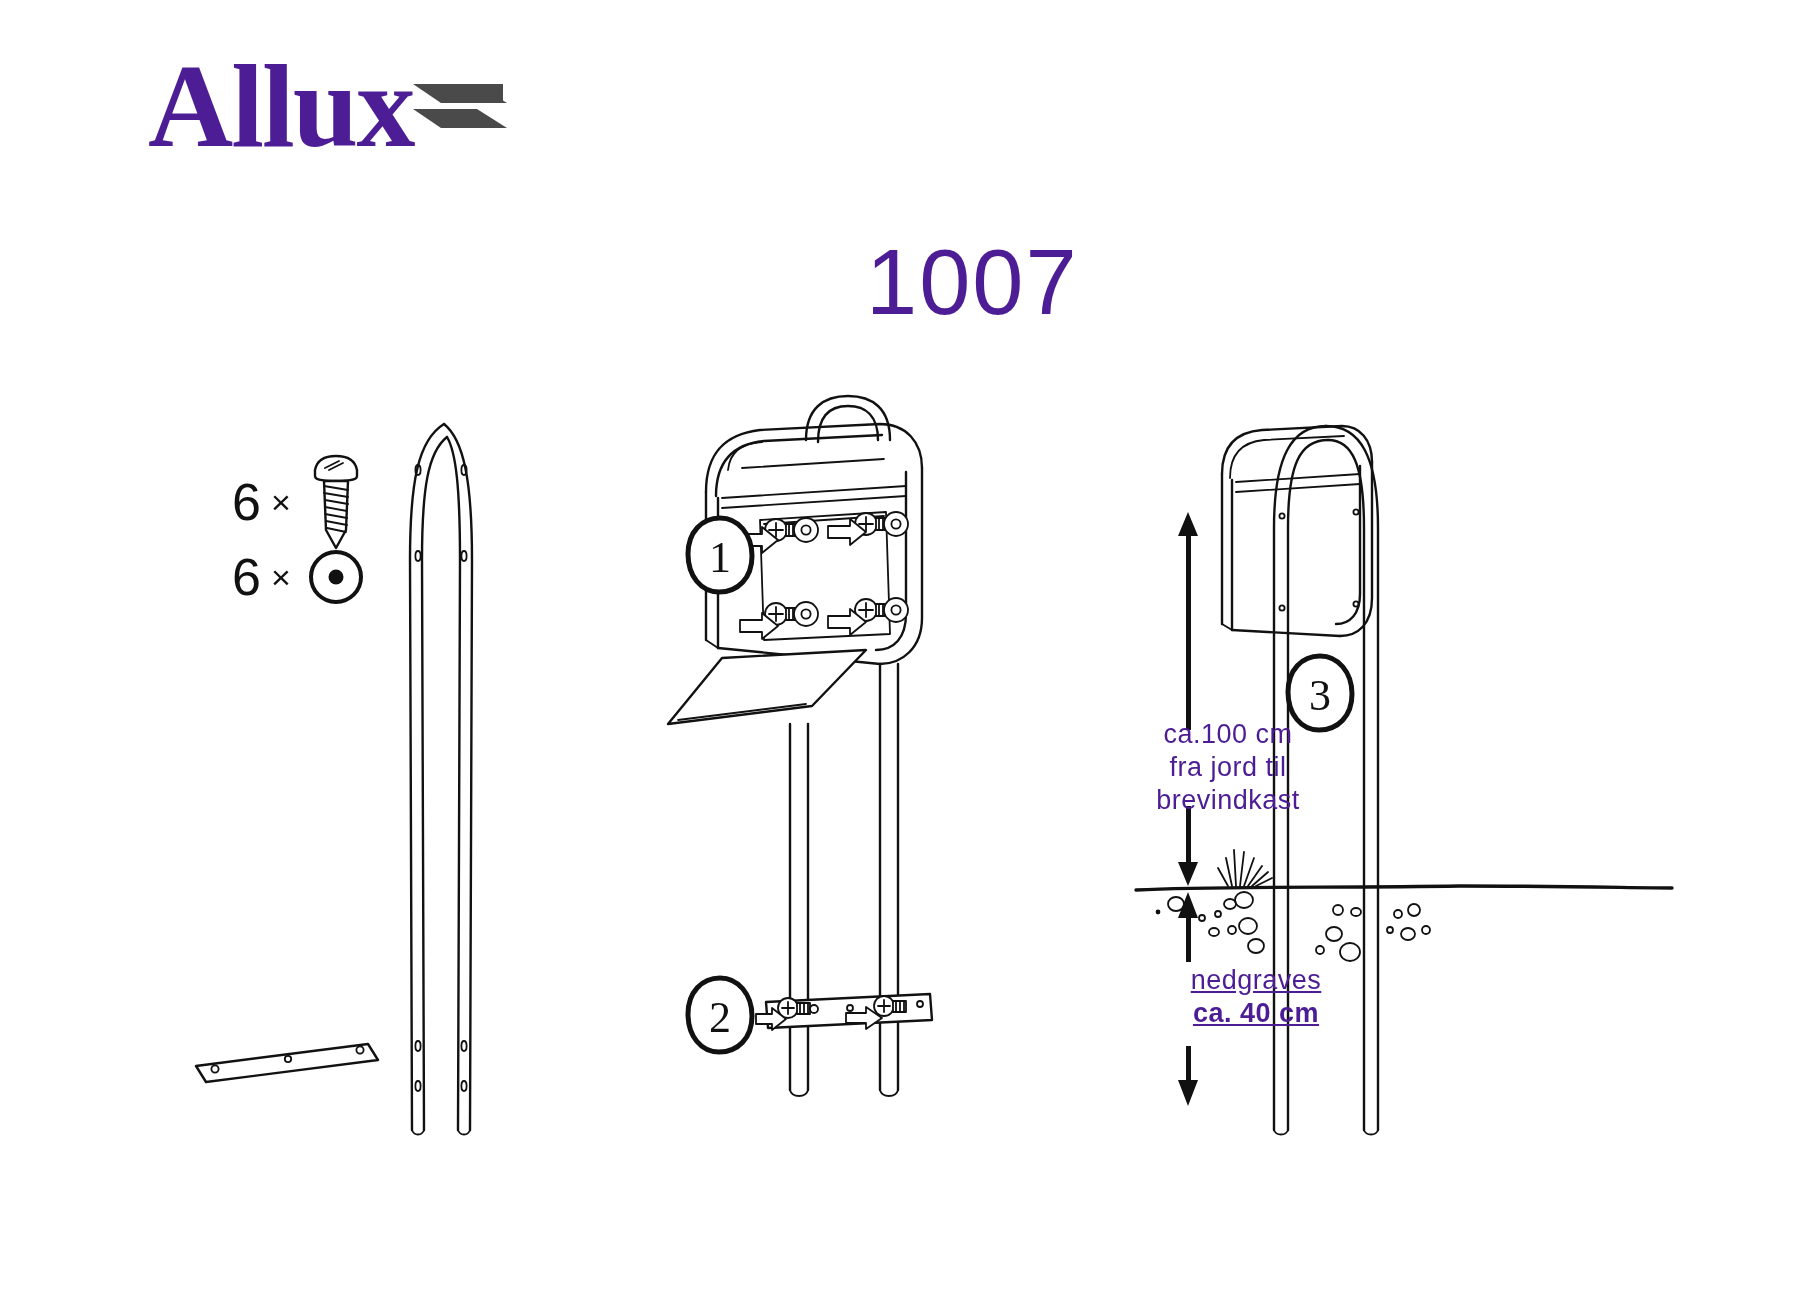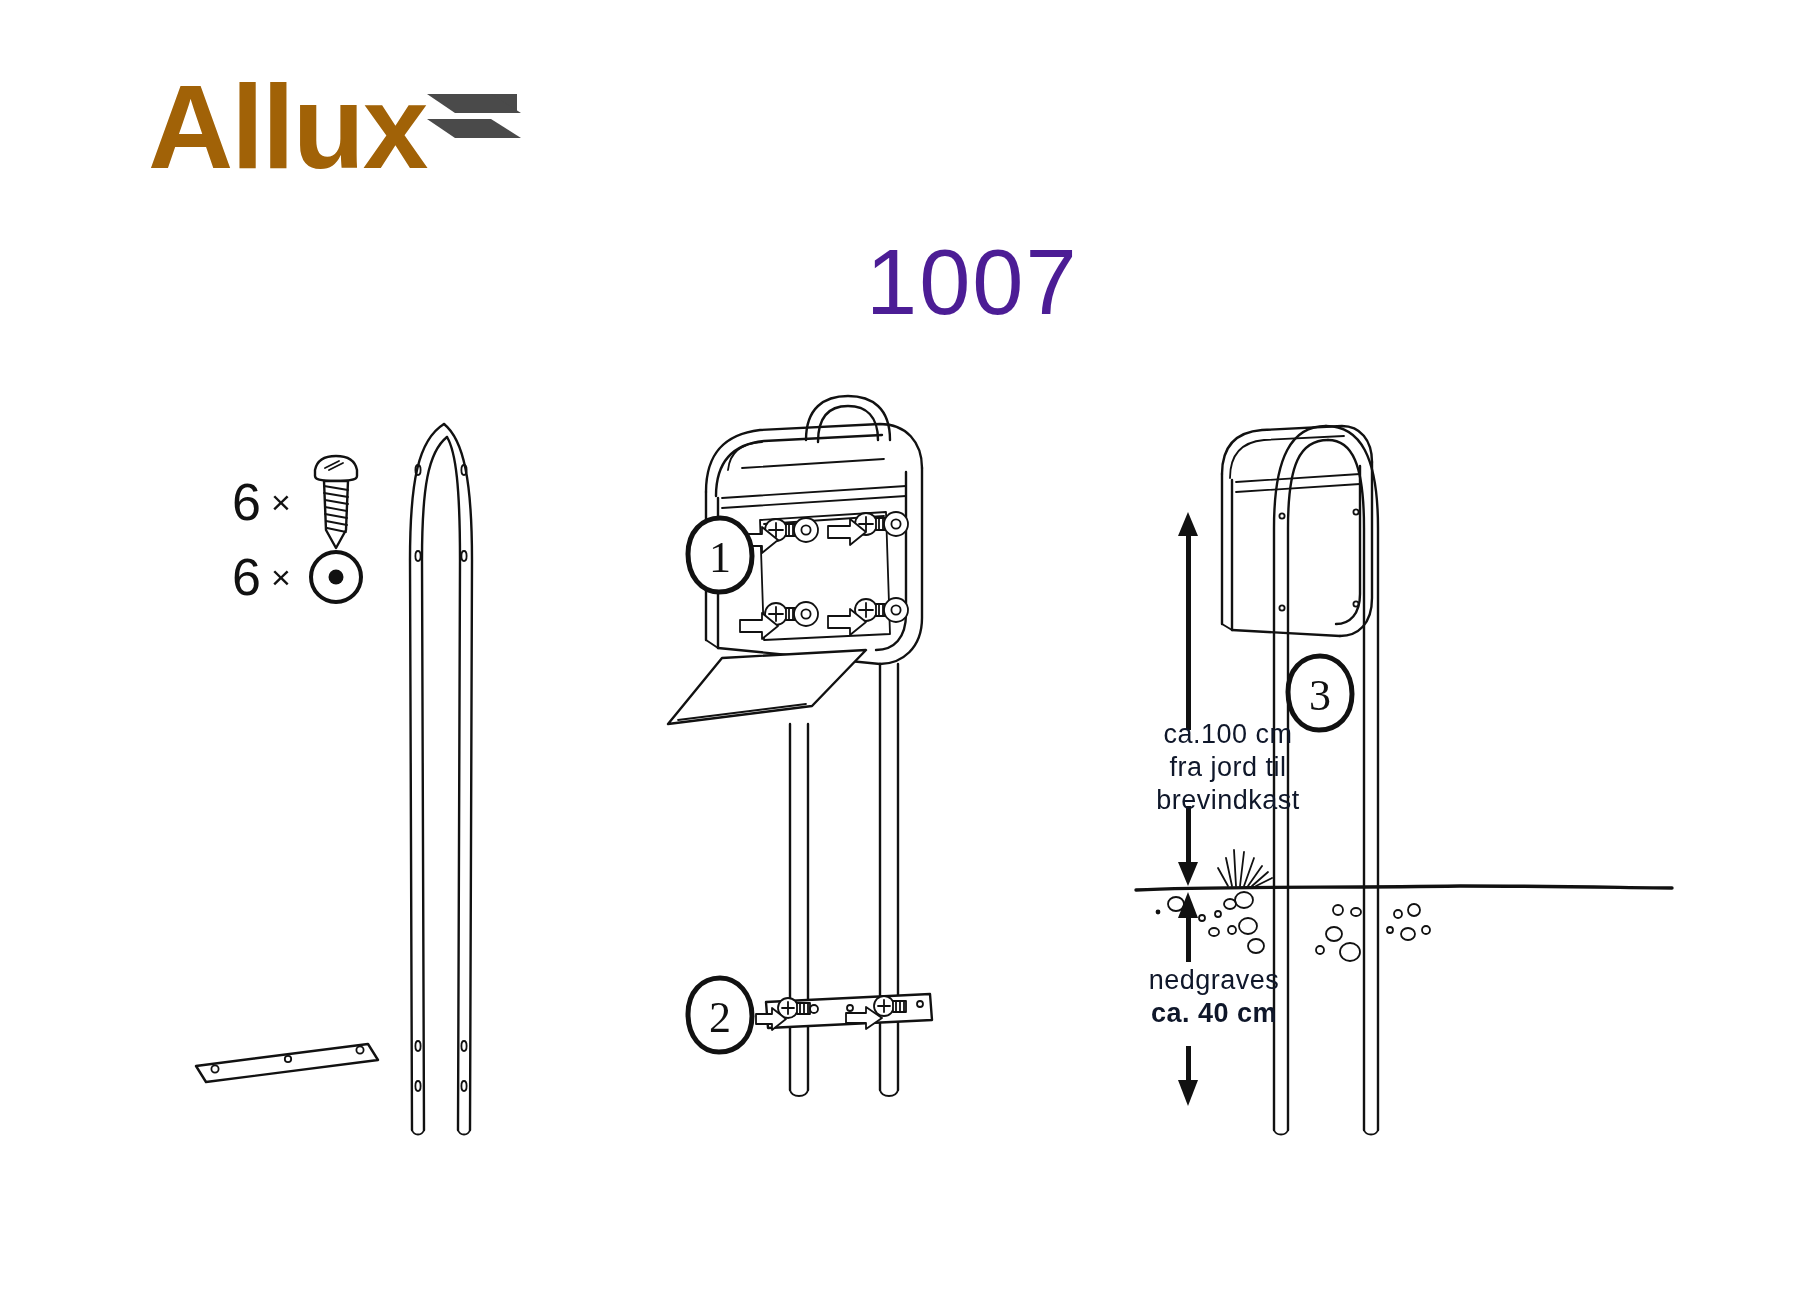--- a/index.html
+++ b/index.html
@@ -7,29 +7,28 @@
     width:1794px;height:1300px;overflow:hidden;
     font-family:"Liberation Sans", sans-serif;
     color:#111;
     position:relative;
   }
   #sheet{position:absolute;left:0;top:0;width:1794px;height:1300px;background:#fff;}
 
   
   #logo{position:absolute;left:148px;top:48px;display:flex;align-items:center;}
   #logo .word{
-    font-family:Liberation Sans, sans-serif;
+    font-family:Liberation Serif, serif;
     font-weight:bold;
     font-size:118px;
     line-height:118px;
     letter-spacing:-2px;
-    color:#a16207;
+    color:#4c1d95;
     font-stretch:condensed;
     transform:scaleX(1.0);
-    margin-top:20px;
   }
   #logo .mark{margin-left:-6px;display:block;}
 
   
   #title{
     position:absolute;left:866px;top:236px;width:240px;
     font-size:92px;line-height:92px;font-weight:400;color:#4c1d95;
     font-family:"Liberation Sans", sans-serif;
     letter-spacing:2px;
   }
@@ -48,21 +47,21 @@
   
   .partrow{position:absolute;display:flex;align-items:center;}
   .partcount{
     font-size:52px;line-height:52px;color:#111;font-weight:400;
     font-family:"Liberation Sans", sans-serif;
   }
   .parttimes{font-size:34px;margin-left:10px;margin-right:14px;color:#111;}
 
   
   .dimtext{
-    position:absolute;text-align:center;color:#0f172a;
+    position:absolute;text-align:center;color:#4c1d95;
     font-family:"Liberation Sans", sans-serif;
     font-size:27px;line-height:33px;letter-spacing:0.5px;
   }
   .dimtext .b{font-weight:bold;letter-spacing:0.5px;}
 </style>
 </head>
 <body>
 
 <div id="sheet">
 
@@ -337,18 +336,18 @@
     </g>
 
   </svg>
 
   <div class="dimtext" style="left:1138px;top:718px;width:180px;">
     <div>ca.100 cm</div>
     <div>fra jord til</div>
     <div>brevindkast</div>
   </div>
 
-  <div class="dimtext" style="left:1124px;top:964px;width:180px;">
+  <div class="dimtext" style="left:1166px;top:964px;width:180px;text-decoration:underline;">
     <div>nedgraves</div>
     <div class="b">ca. 40 cm</div>
   </div>
 
 </div>
 
 </body></html>

